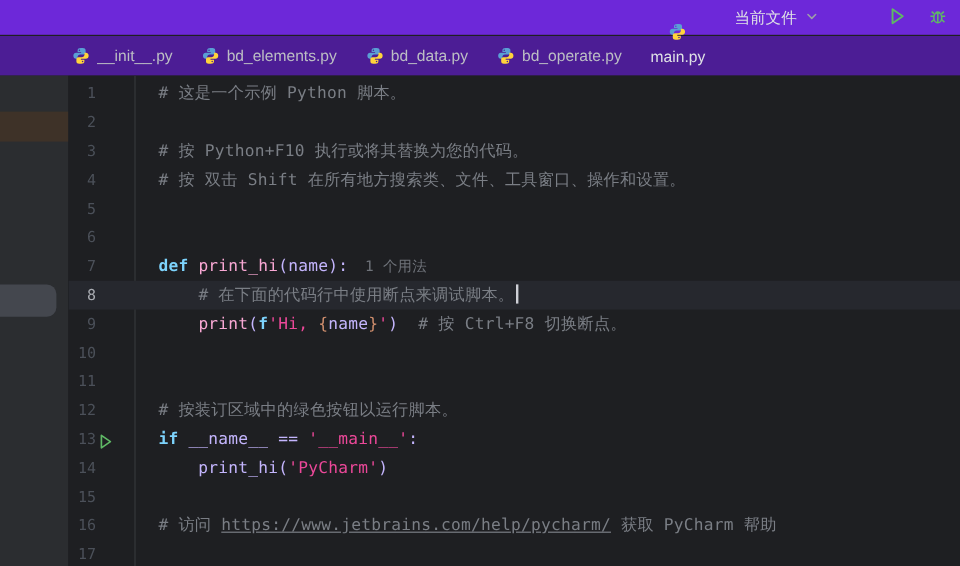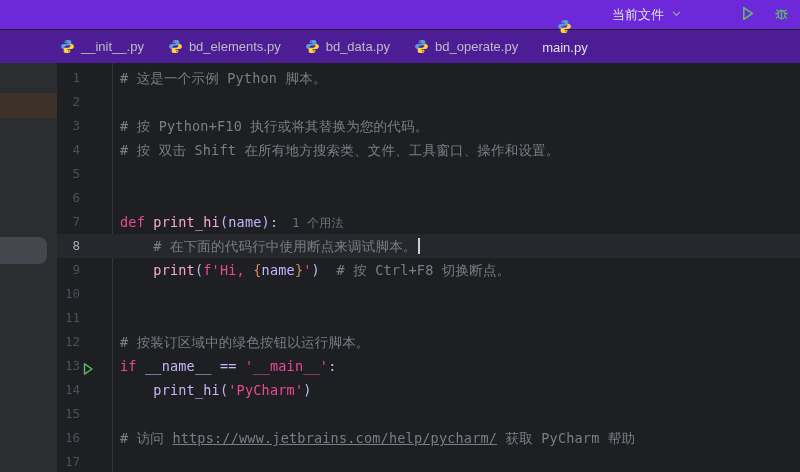--- a/index.html
+++ b/index.html
@@ -55,23 +55,23 @@
   .editor { position:relative; flex:1; background:#1E1F22; padding-top:3px; overflow:hidden; }
   .gutter-line { position:absolute; left:55px; top:0; bottom:0; width:1px; background:#35373B; }
   .code-row { position:relative; display:flex; height:24px; line-height:24px; font-size:13.5px; }
   .code-row.current { background:#26282E; }
   .num {
     flex:0 0 55px; width:55px; text-align:right; padding-right:32px;
     color:#4B5059; font-size:12.5px; user-select:none;
   }
   .code-row.current .num { color:#A9ACB2; }
   .gutter-icon { position:absolute; left:24px; top:5px; width:14px; height:14px; }
-  .code { white-space:pre; padding-left:8px; color:#BCBEC4; letter-spacing:0.2px; }
+  .code { white-space:pre; padding-left:20px; color:#BCBEC4; letter-spacing:0.2px; }
   .tok-com   { color:#7A7E85; }
-  .tok-kw    { color:#ec4899; }
+  .tok-kw    { color:#7dd3fc;font-weight:bold; }
   .tok-fn    { color:#f9a8d4; }
   .tok-str   { color:#ec4899; }
   .tok-brace { color:#CF8E6D; }
   .tok-txt   { color:#c4b5fd; }
   .tok-link  { color:#7A7E85; text-decoration:underline; }
   .tok-inlay { color:#6F737A; font-size:12px; margin-left:14px; }
   .caret {
     display:inline-block; width:2px; height:16px; background:#CED0D6;
     vertical-align:-3px; margin-left:1px;
   }

